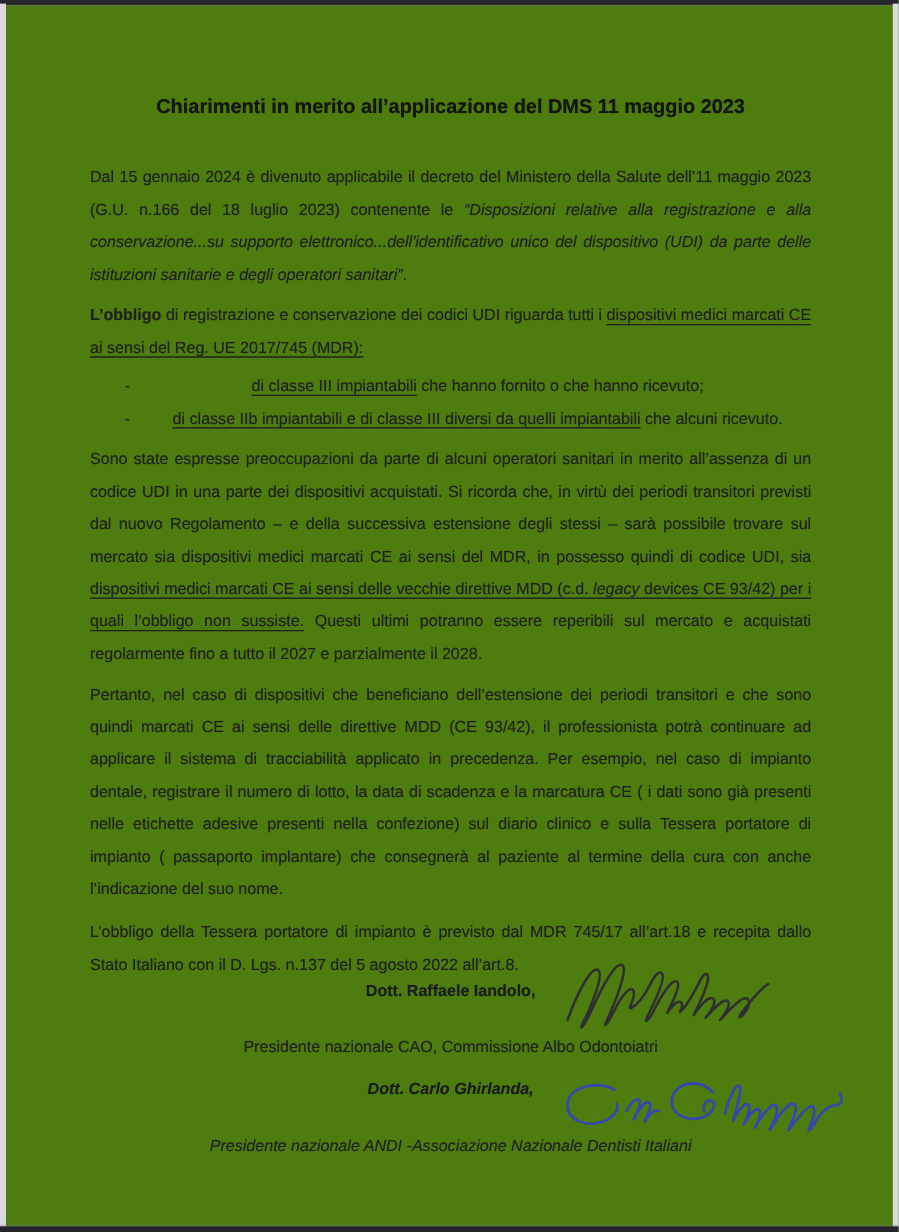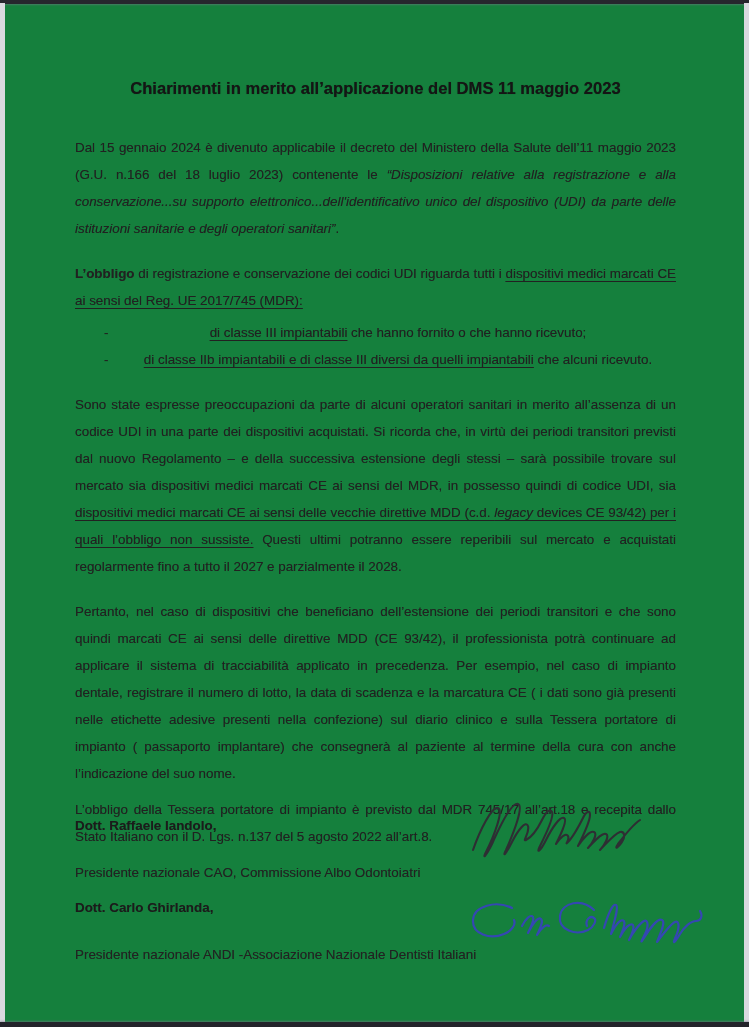--- a/index.html
+++ b/index.html
@@ -1,19 +1,19 @@
 <!DOCTYPE html>
 <html><head>
 <meta charset="utf-8">
 <style>
   html,body{margin:0;padding:0;background:#ffffff;}
   .sheet{
     position:relative;
     width:749px;height:1027px;
-    background:#15803d;
+    background:#4d7c0f;
     overflow:hidden;
     font-family:"Liberation Sans",sans-serif;
   }
   .edge-top{position:absolute;top:0;left:0;right:0;height:4px;background:#26262d;box-shadow:0 1px 2px rgba(120,120,140,.5);}
   .edge-bottom{position:absolute;bottom:0;left:0;right:0;height:5px;background:#23232a;box-shadow:0 -1px 2px rgba(120,120,140,.5);}
   .edge-left{position:absolute;top:3px;bottom:4px;left:0;width:5px;background:#d9d9df;}
   .edge-right{position:absolute;top:3px;bottom:4px;right:0;width:5px;background:#d9d9df;}
   .content{
     position:absolute;left:75px;top:0;width:601px;height:1027px;
     color:#212121;
@@ -21,32 +21,32 @@
     text-shadow:0 0 .6px rgba(33,33,33,.45);
   }
   .title{
     margin:76px 0 0;
     font-size:16.6px;line-height:26px;
     font-weight:700;text-align:center;color:#151515;
     text-shadow:0 0 .7px rgba(0,0,0,.5);
   }
   .para{margin:0;text-align:justify;}
   .m-first{margin-top:32px;}
-  .m-std{margin-top:18px;}
+  .m-std{margin-top:7px;}
   .m-big{margin-top:9px;}
   .bullets{margin-top:5px;}
   .bullet{display:flex;margin:0;}
   .bullet .marker{width:16px;margin-left:29px;flex:none;}
   .bullet .btext{flex:1;text-align:center;}
   .st-b{font-weight:700;}
   .st-i{font-style:italic;}
   .st-u{text-decoration:underline;text-underline-offset:3px;}
   .signatures{position:absolute;left:0;top:806px;width:601px;}
-  .sig-row{position:relative;margin-top:6px;height:54px;}
-  .sig-row2{margin-top:28px;}
+  .sig-row{position:relative;margin-top:6px;height:54px;text-align:center;}
+  .sig-row2{margin-top:28px;font-style:italic;}
   .sig-row3{margin-top:22px;}
   .sig-name{font-weight:700;color:#1b1b1b;}
   .sig-role{color:#222222;margin-top:20px;}
   .sig-svg{position:absolute;pointer-events:none;}
   .sig-svg-1{top:-20px;right:28px;}
   .sig-svg-2{top:0px;right:-34px;}
   .sig-svg-3{top:-18px;right:16px;}
 </style>
 </head>
 <body>

